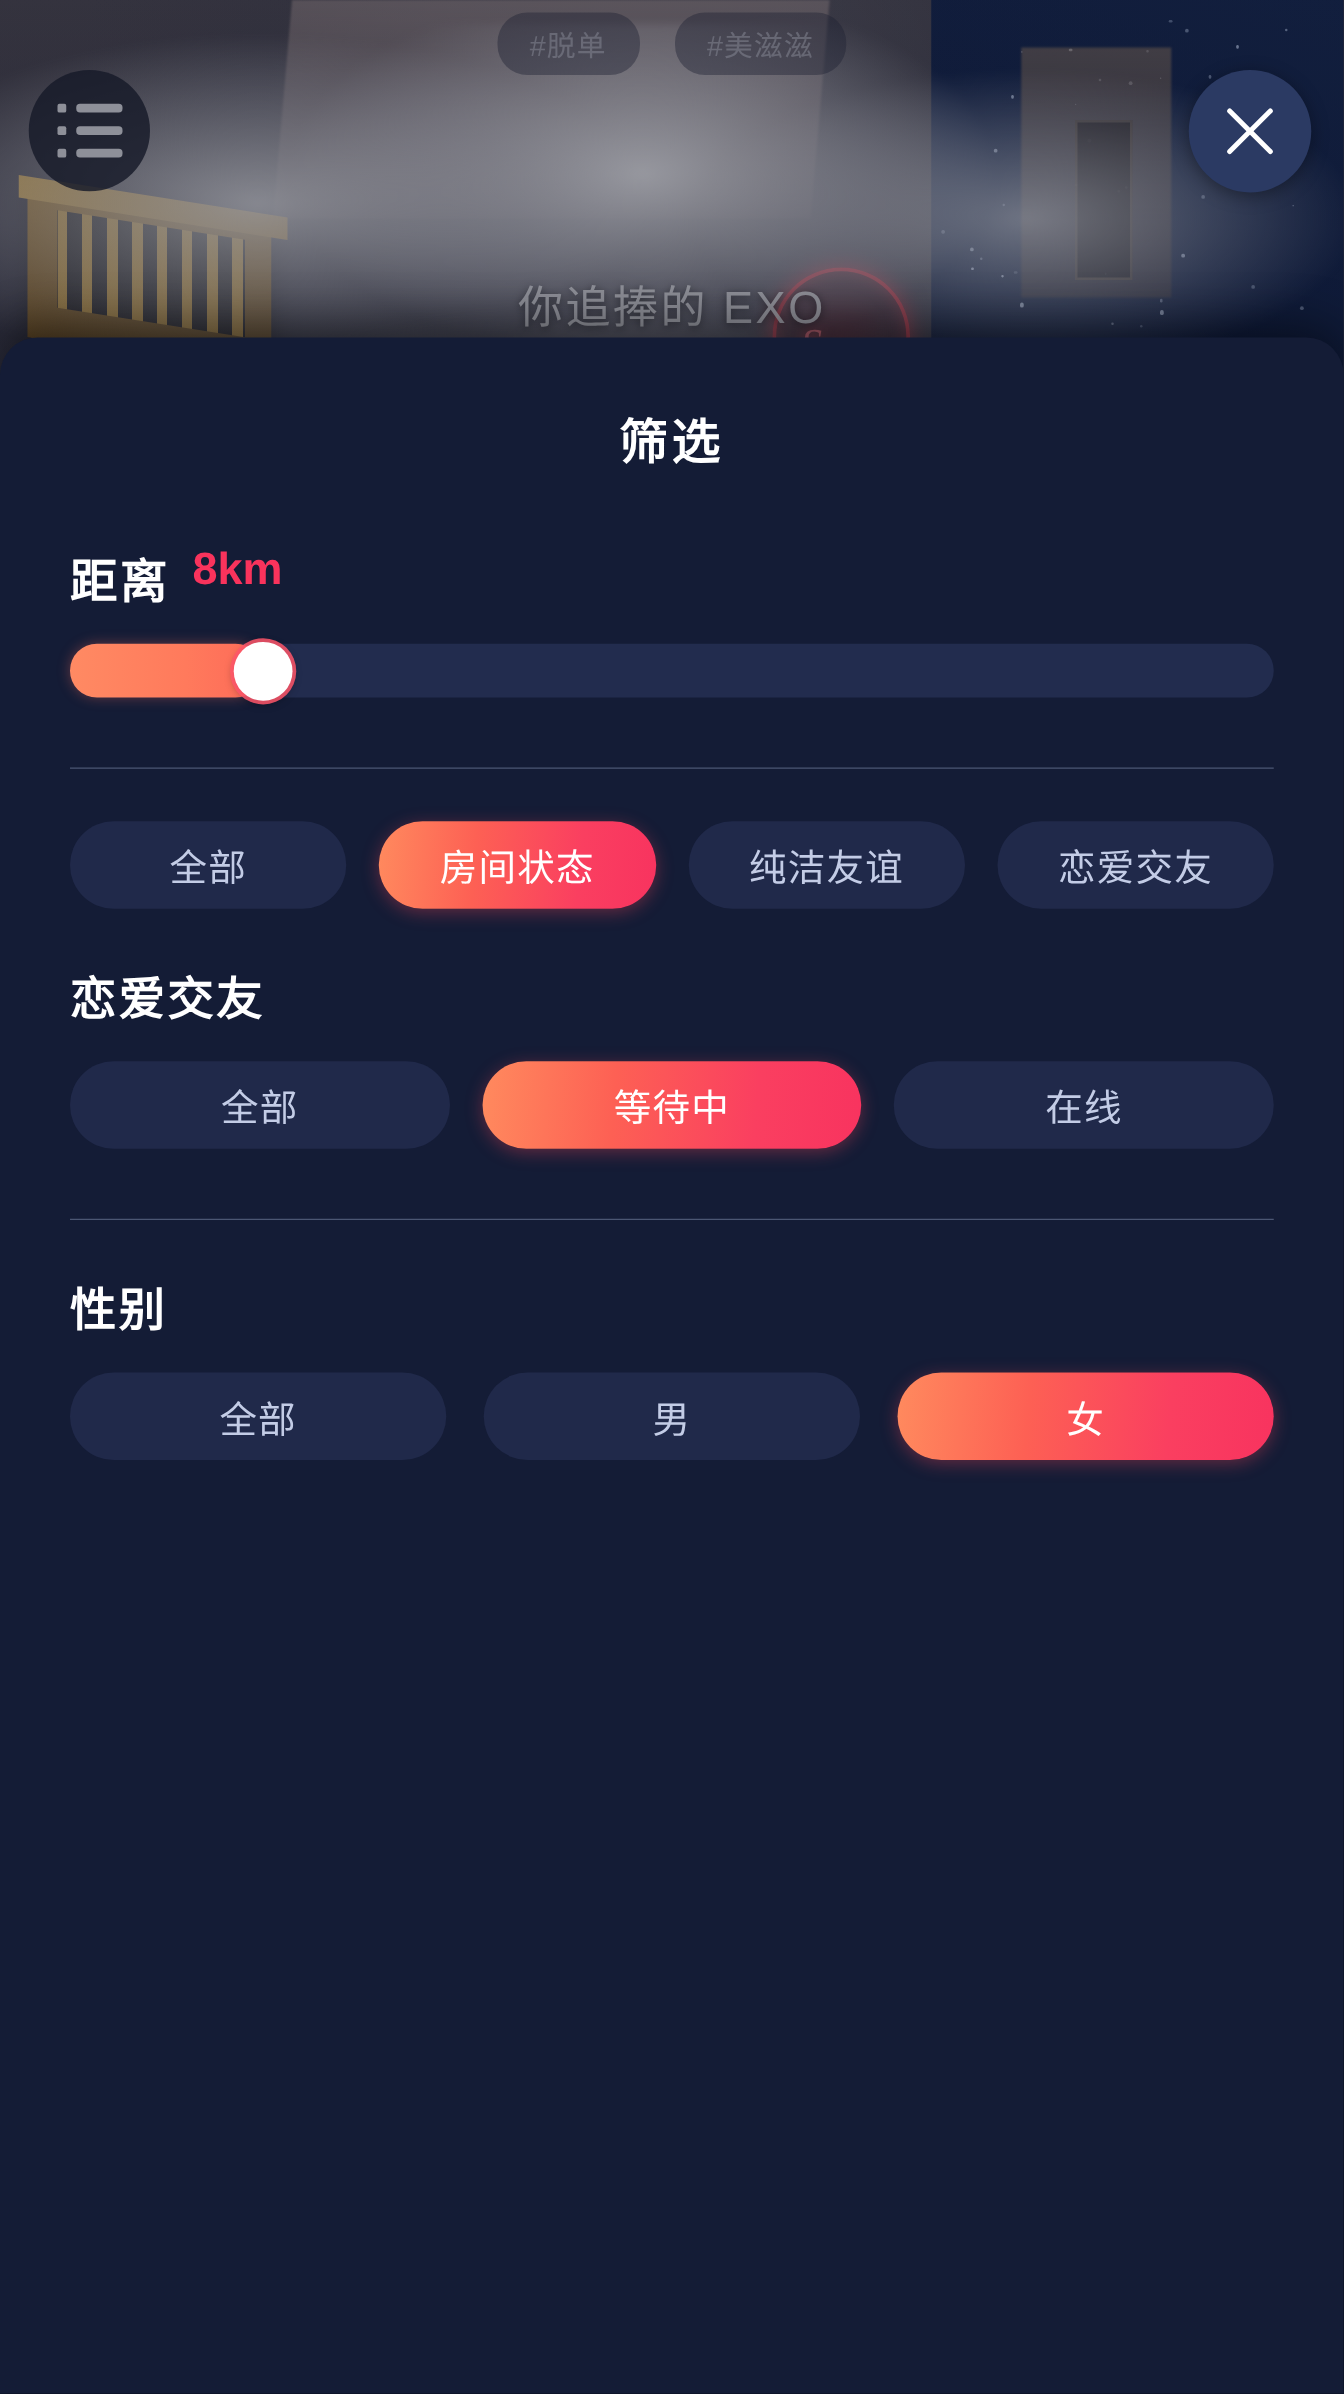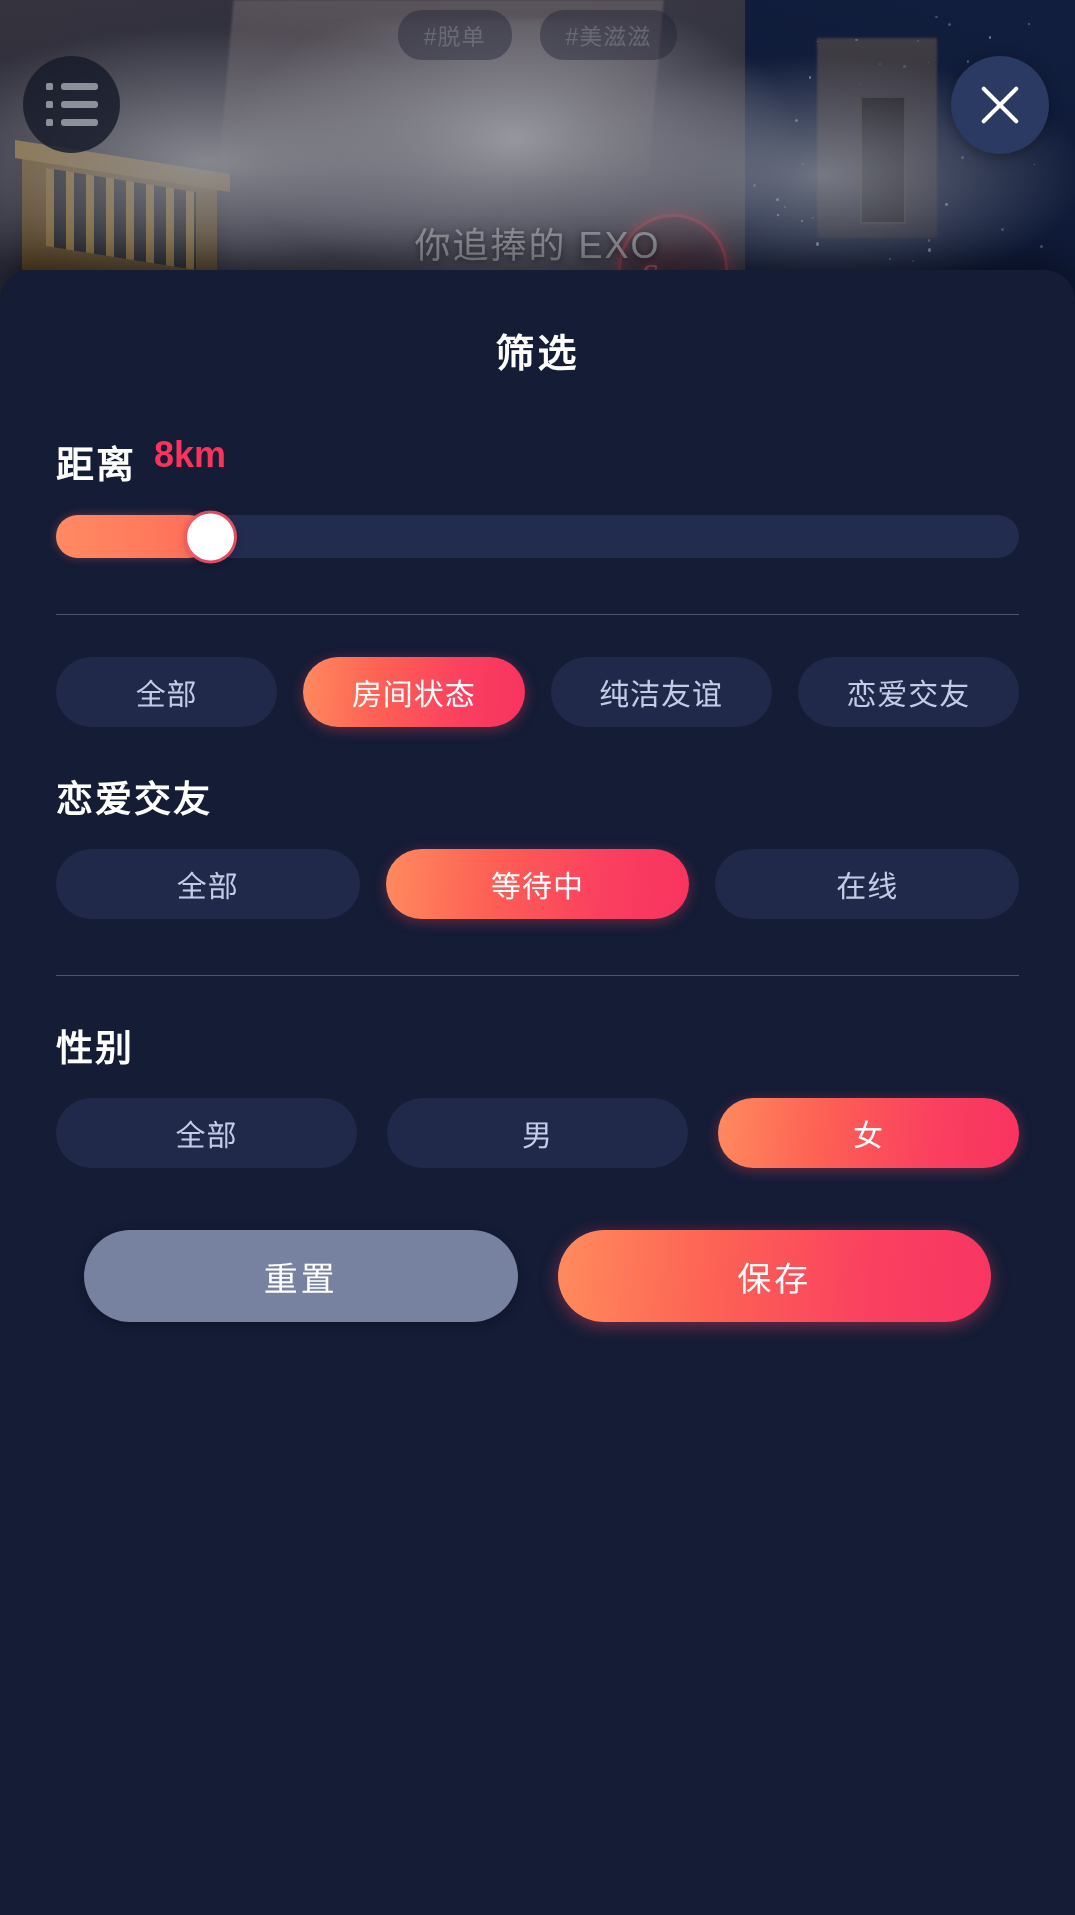--- a/index.html
+++ b/index.html
@@ -501,19 +501,15 @@
 
     <div class="group">
       <div class="group-title">性别</div>
       <div class="chips gender">
         <div class="chip">全部</div>
         <div class="chip">男</div>
         <div class="chip selected">女</div>
       </div>
     </div>
 
-    <div class="actions">
-      <button class="btn btn-reset">重置</button>
-      <button class="btn btn-save">保存</button>
-    </div>
 
   </div>
 </div>
 
 </body></html>

